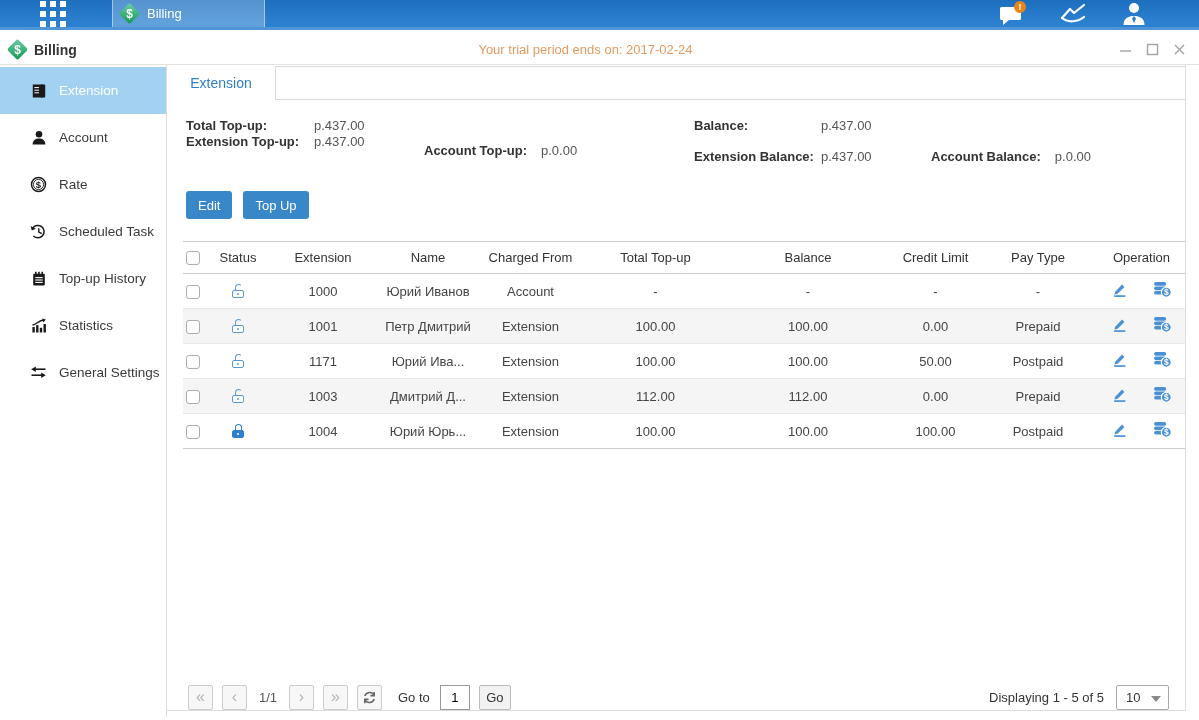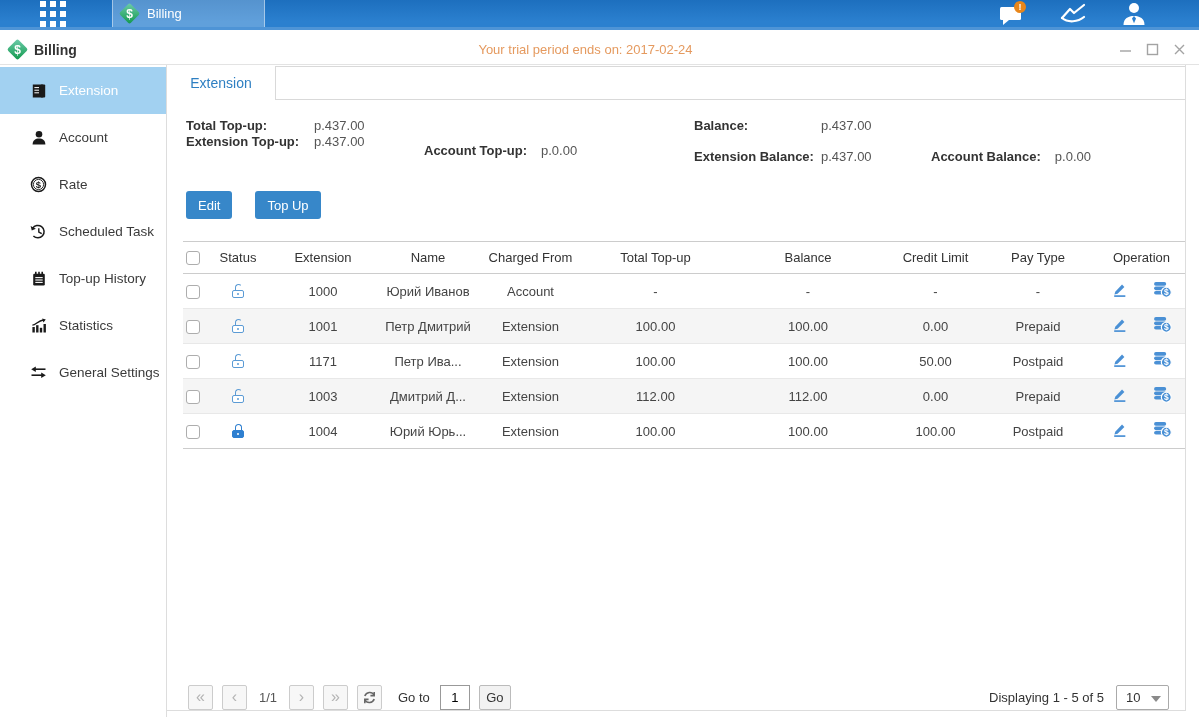--- a/index.html
+++ b/index.html
@@ -35,21 +35,21 @@
 .tabstrip{height:34px;display:flex;flex:none;margin-top:1px}
 .tab{width:108px;display:flex;align-items:center;justify-content:center;color:#2e7fc2;font-size:14px;background:#fff}
 .tabstrip .rest{flex:1;border:1px solid #d9d9d9;border-right:none;background:#fff}
 .panel{flex:1;display:flex;flex-direction:column;padding:0 16px 0 16px}
 
 .summary{position:relative;height:64px;margin-top:16px;flex:none;margin-left:3px}
 .sfield{position:absolute;display:flex}
 .sfield .lab{font-weight:bold;color:#333}
 .sfield .val{color:#555}
 
-.btnrow{margin-top:11px;margin-left:3px;display:flex;gap:23px;flex:none}
+.btnrow{margin-top:11px;margin-left:3px;display:flex;gap:11px;flex:none}
 .btn{background:#3787c9;color:#fff;border:none;height:28px;padding:0 12px;font-size:13px;border-radius:3px;font-family:inherit}
 
 table{border-collapse:collapse;table-layout:fixed;width:1002px;margin-top:22px;flex:none}
 col.c0{width:30px}col.c1{width:50px}col.c2{width:120px}col.c3{width:90px}col.c4{width:115px}col.c5{width:135px}col.c6{width:170px}col.c7{width:85px}col.c8{width:120px}col.c9{width:87px}
 thead tr{height:32px;border-top:1px solid #ccc;border-bottom:1px solid #ccc}
 thead th{font-weight:normal;color:#333;font-size:13px;text-align:center}
 tbody tr{height:35px;border-bottom:1px solid #e8e8e8}
 tbody tr:last-child{border-bottom:1px solid #ccc}
 tbody tr:nth-child(even){background:#f5f5f5}
 tbody td{text-align:center;color:#444;font-size:13px}
@@ -374,21 +374,21 @@
                     <text x="12.6" y="13.6" text-anchor="middle" font-size="8" font-weight="bold" fill="#fff">$</text>
                   </svg>
             </span>
           </td>
         </tr>
 
         <tr>
           <td style="text-align:left;padding-left:3px"><span class="cb"></span></td>
           <td><span class="lock open"><span class="body"></span><span class="shackle"></span></span></td>
           <td class="k-extension">1171</td>
-          <td class="k-name">Петр Ива...</td>
+          <td class="k-name">Юрий Ива...</td>
           <td class="k-charged_from">Extension</td>
           <td class="k-total_top_up">100.00</td>
           <td class="k-balance">100.00</td>
           <td class="k-credit_limit">50.00</td>
           <td class="k-pay_type">Postpaid</td>
           <td class="ops">
             <span>
               <svg width="17" height="17" viewBox="0 0 16 16">
                     <path d="M4 10 L10.4 3.4 l2.2 2.2 L6.2 12 l-3 .8z" fill="#4a90d5"></path>
                     <line x1="3" y1="14.2" x2="13.5" y2="14.2" stroke="#4a90d5" stroke-width="1.6"></line>

